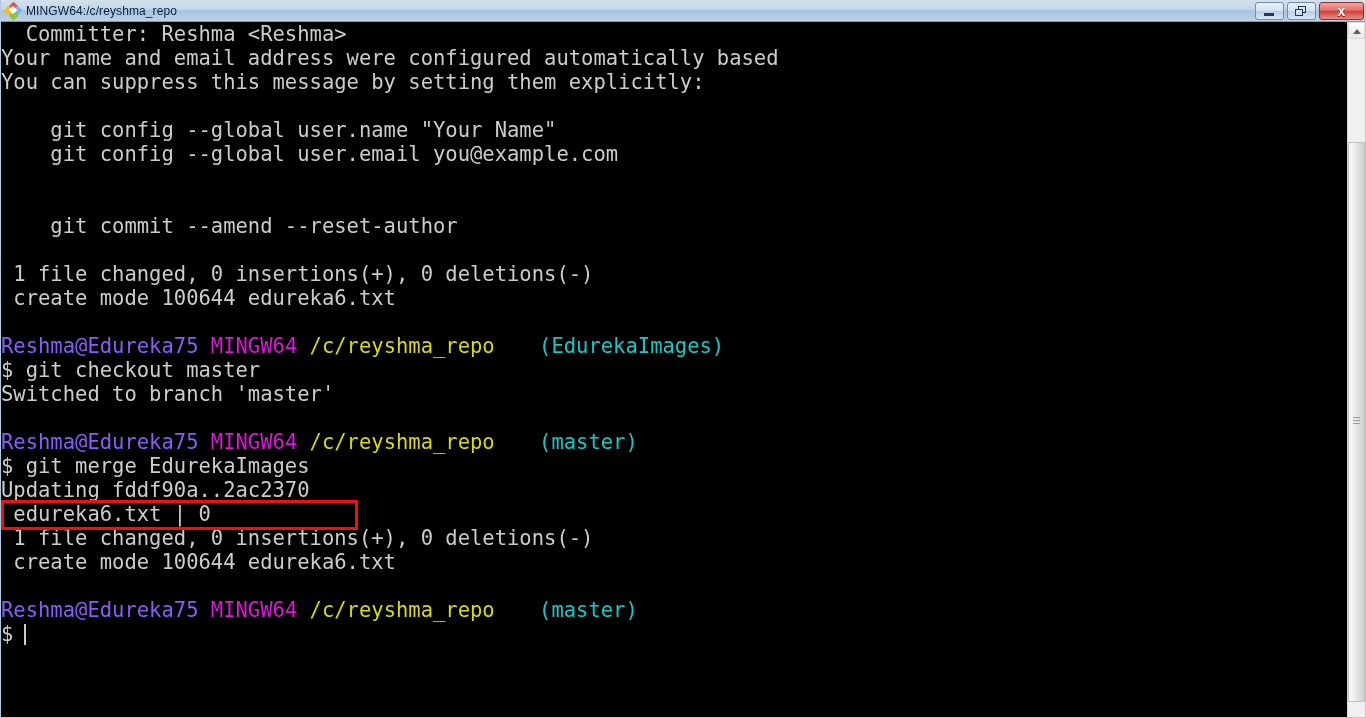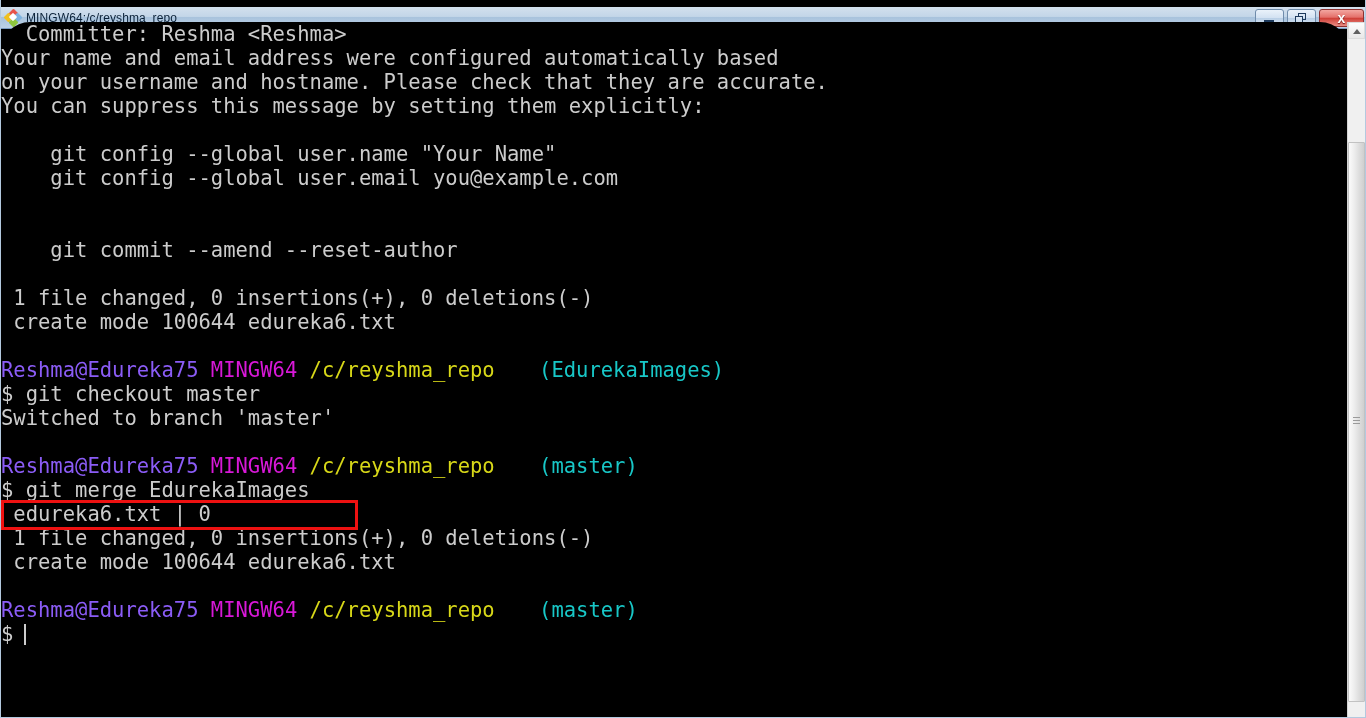--- a/index.html
+++ b/index.html
@@ -34,21 +34,20 @@
     top: 0; left: 0;
     width: 1366px;
     height: 22px;
     background: linear-gradient(to bottom,
         #d3e0ee 0%, #c3d6e8 45%, #a9c3dd 50%, #bcd1e6 100%);
     border-bottom: 1px solid #7a9ac0;
     display: flex;
     align-items: center;
     box-sizing: border-box;
     font-family: "Liberation Sans", sans-serif;
-    margin-top: 7px;
   }
   #titlebar .tb-icon {
     width: 16px;
     height: 16px;
     margin-left: 4px;
     margin-right: 5px;
     flex: 0 0 auto;
     position: relative;
   }
   .diamond {
@@ -256,21 +255,20 @@
       <div class="tb-btn close">
         <span class="glyph-close">x</span>
       </div>
     </div>
   </div>
 
   <div id="terminal">
 
     <div class="tline c-white">  Committer: Reshma &lt;Reshma&gt;</div>
     <div class="tline c-white">Your name and email address were configured automatically based</div>
-    <div class="tline c-white">on your username and hostname. Please check that they are accurate.</div>
     <div class="tline c-white">You can suppress this message by setting them explicitly:</div>
     <div class="tline c-white"></div>
     <div class="tline c-white">    git config --global user.name "Your Name"</div>
     <div class="tline c-white">    git config --global user.email you@example.com</div>
     <div class="tline c-white"></div>
     <div class="tline c-white"></div>
     <div class="tline c-white">    git commit --amend --reset-author</div>
     <div class="tline c-white"></div>
     <div class="tline c-white"> 1 file changed, 0 insertions(+), 0 deletions(-)</div>
     <div class="tline c-white"> create mode 100644 edureka6.txt</div>
@@ -279,20 +277,21 @@
     <div class="tline"><span class="c-green">Reshma@Edureka75</span><span class="c-white"> </span><span class="c-magenta">MINGW64</span><span class="c-white"> </span><span class="c-yellow">/c/reyshma_repo</span><span class="c-white"> </span><span class="c-cyan">(EdurekaImages)</span></div>
 
     <div class="tline c-white">$ git checkout master</div>
     <div class="tline c-white">Switched to branch 'master'</div>
     <div class="tline c-white"> </div>
 
     <div class="tline"><span class="c-green">Reshma@Edureka75</span><span class="c-white"> </span><span class="c-magenta">MINGW64</span><span class="c-white"> </span><span class="c-yellow">/c/reyshma_repo</span><span class="c-white"> </span><span class="c-cyan">(master)</span></div>
 
     <div class="tline c-white">$ git merge EdurekaImages</div>
 
+    <div class="tline c-white">Updating fddf90a..2ac2370</div>
     <div class="tline c-white"> edureka6.txt | 0</div>
     <div class="tline c-white"> 1 file changed, 0 insertions(+), 0 deletions(-)</div>
     <div class="tline c-white"> create mode 100644 edureka6.txt</div>
     <div class="tline c-white"> </div>
 
     <div class="tline"><span class="c-green">Reshma@Edureka75</span><span class="c-white"> </span><span class="c-magenta">MINGW64</span><span class="c-white"> </span><span class="c-yellow">/c/reyshma_repo</span><span class="c-white"> </span><span class="c-cyan">(master)</span></div>
 
     <div class="tline"><span class="c-white">$</span><span class="cursor-bar"></span></div>
 
     <div id="highlight-box"></div>

